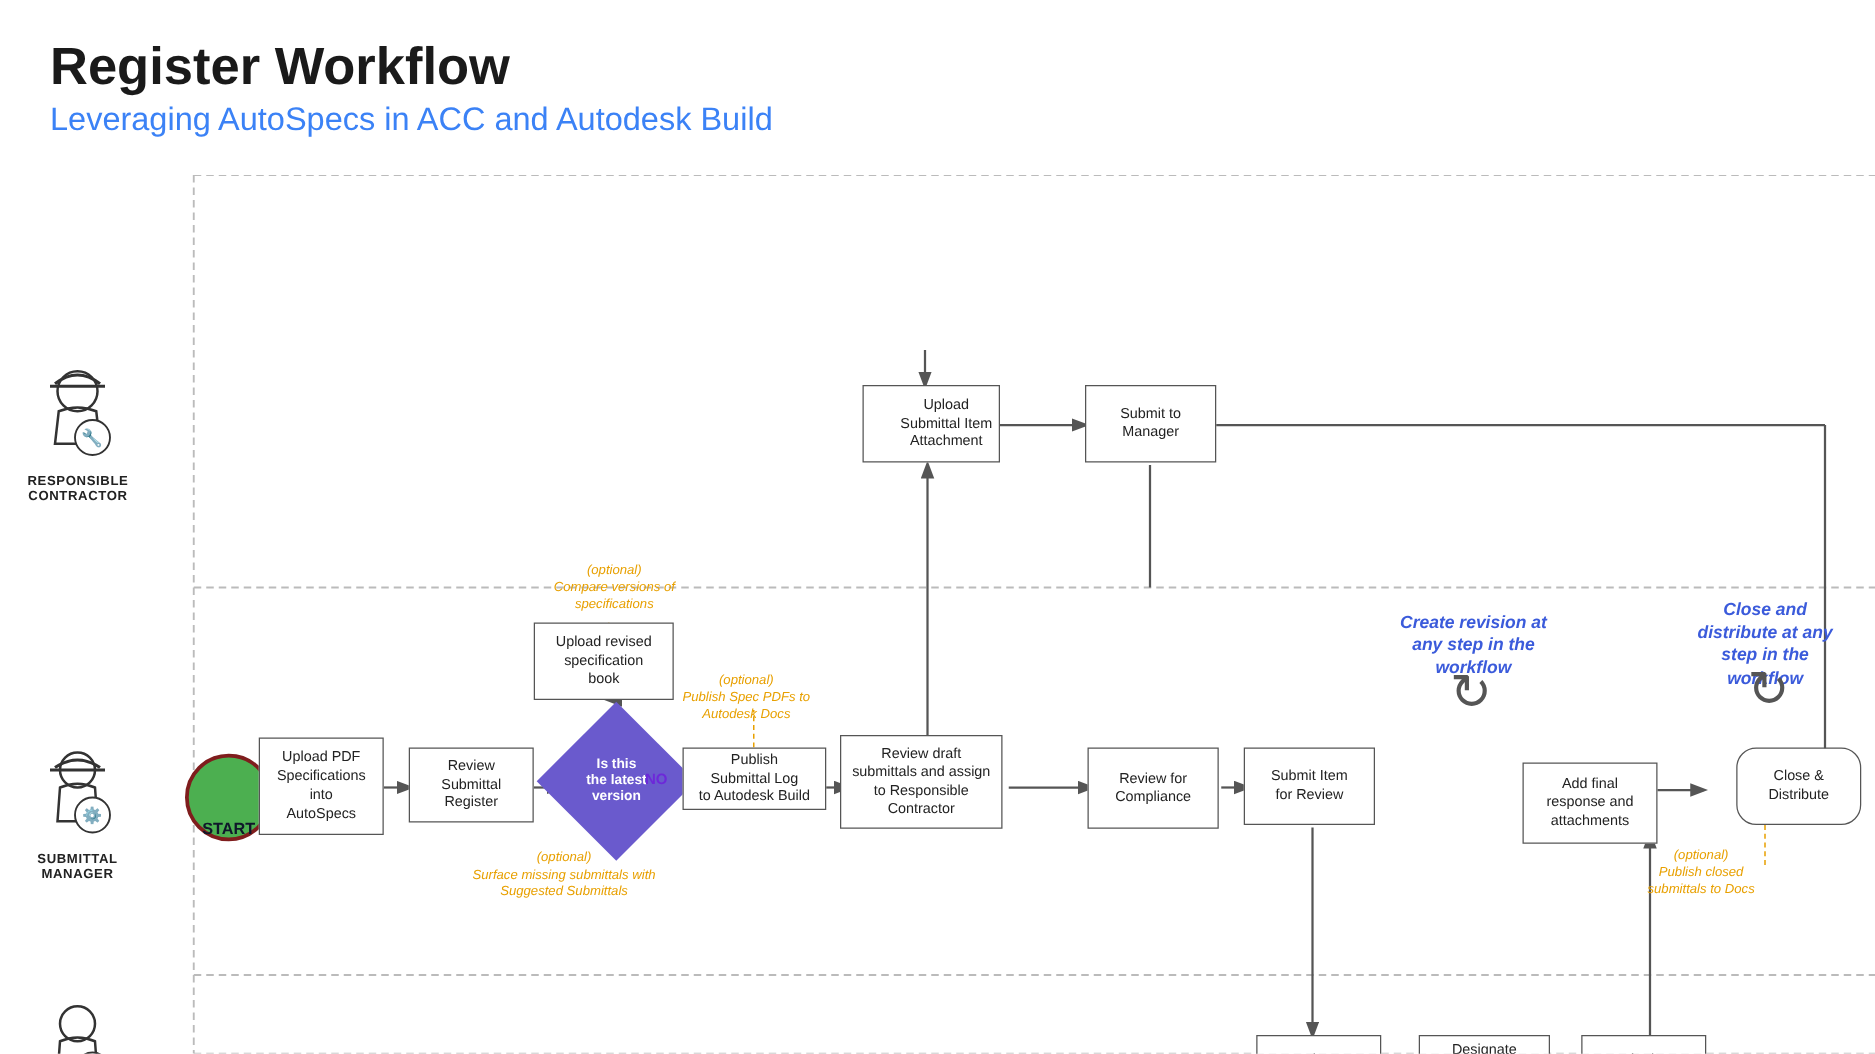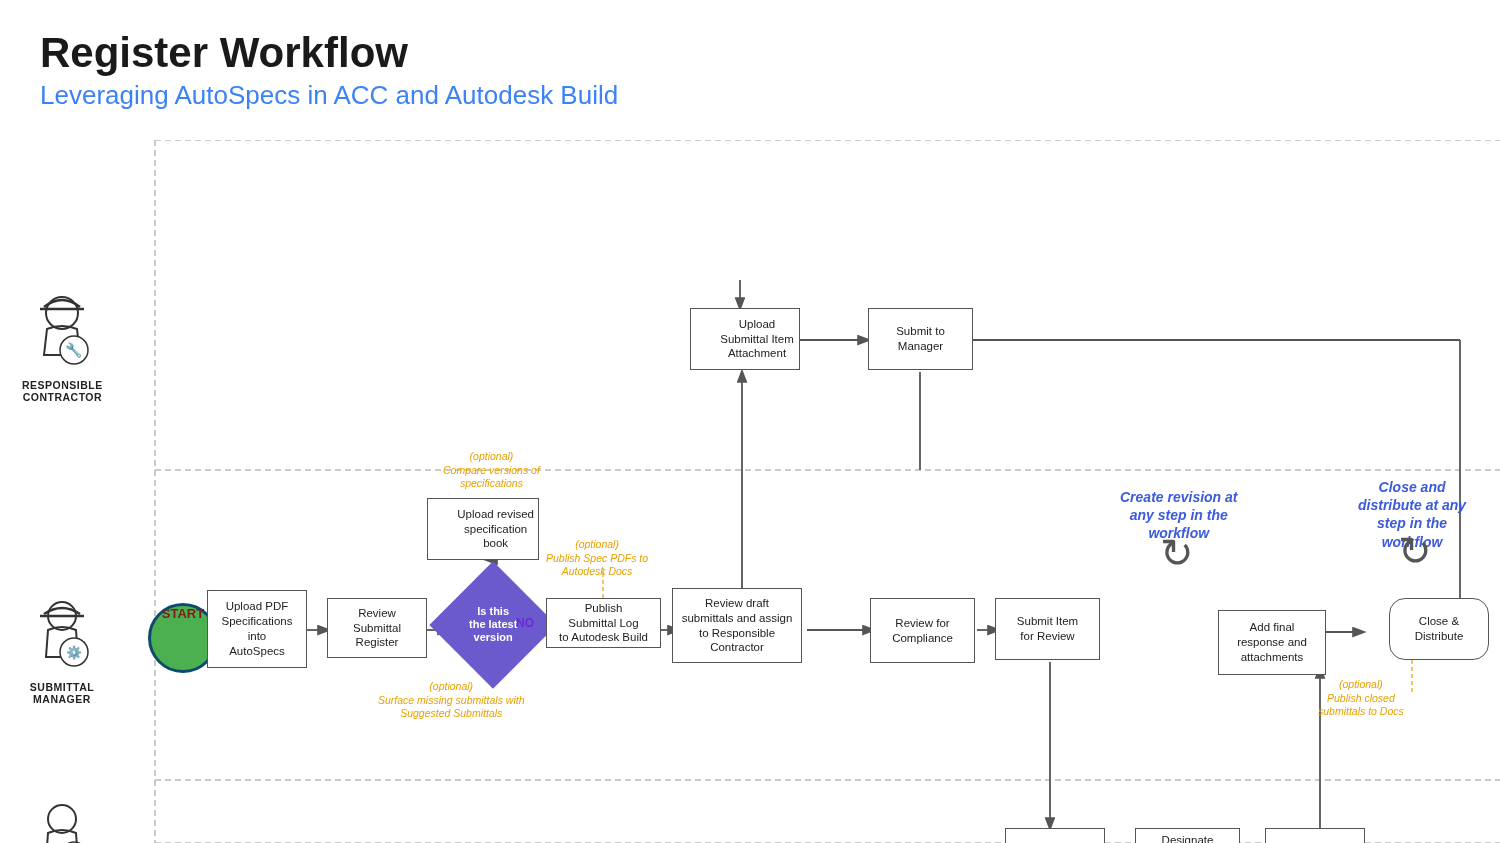--- a/index.html
+++ b/index.html
@@ -86,27 +86,27 @@
       width: 80px;
     }
 
     
     .start-circle {
       position: absolute;
       width: 70px;
       height: 70px;
       border-radius: 50%;
       background: #4CAF50;
-      color: #7f1d1d;
+      color: #0f172a;
       font-size: 13px;
       font-weight: 700;
       display: flex;
-      align-items: flex-start;
+      align-items: flex-end;
       justify-content: center;
-      border: 3px solid #0c4a6e;
+      border: 3px solid #7f1d1d;
     }
 
     
     .arrow-svg {
       position: absolute;
       top: 0;
       left: 0;
       width: 1500px;
       height: 703px;
       pointer-events: none;
@@ -276,21 +276,21 @@
     </div>
 
     <div class="box" style="top:168px; left:690px; width:110px; height:62px;padding-left:28px;">
       <span>Upload<br>Submittal Item<br>Attachment</span>
     </div>
 
     <div class="box" style="top:168px; left:868px; width:105px; height:62px;">
       <span>Submit to<br>Manager</span>
     </div>
 
-    <div class="box" style="top:358px; left:427px; width:112px; height:62px;justify-content:flex-end;">
+    <div class="box" style="top:358px; left:427px; width:112px; height:62px;">
       <span>Upload revised<br>specification<br>book</span>
     </div>
 
     <div class="box" style="top:450px; left:207px; width:100px; height:78px;">
       <span>Upload PDF<br>Specifications<br>into<br>AutoSpecs</span>
     </div>
 
     <div class="box" style="top:458px; left:327px; width:100px; height:60px;">
       <span>Review<br>Submittal<br>Register</span>
     </div>

